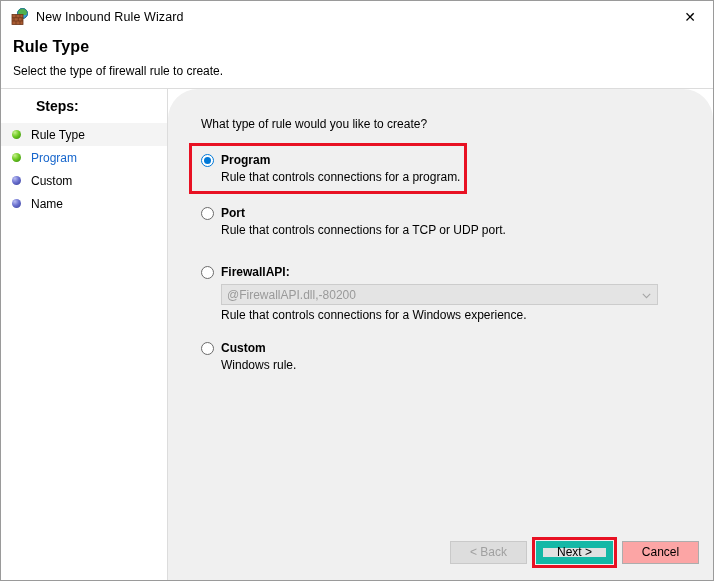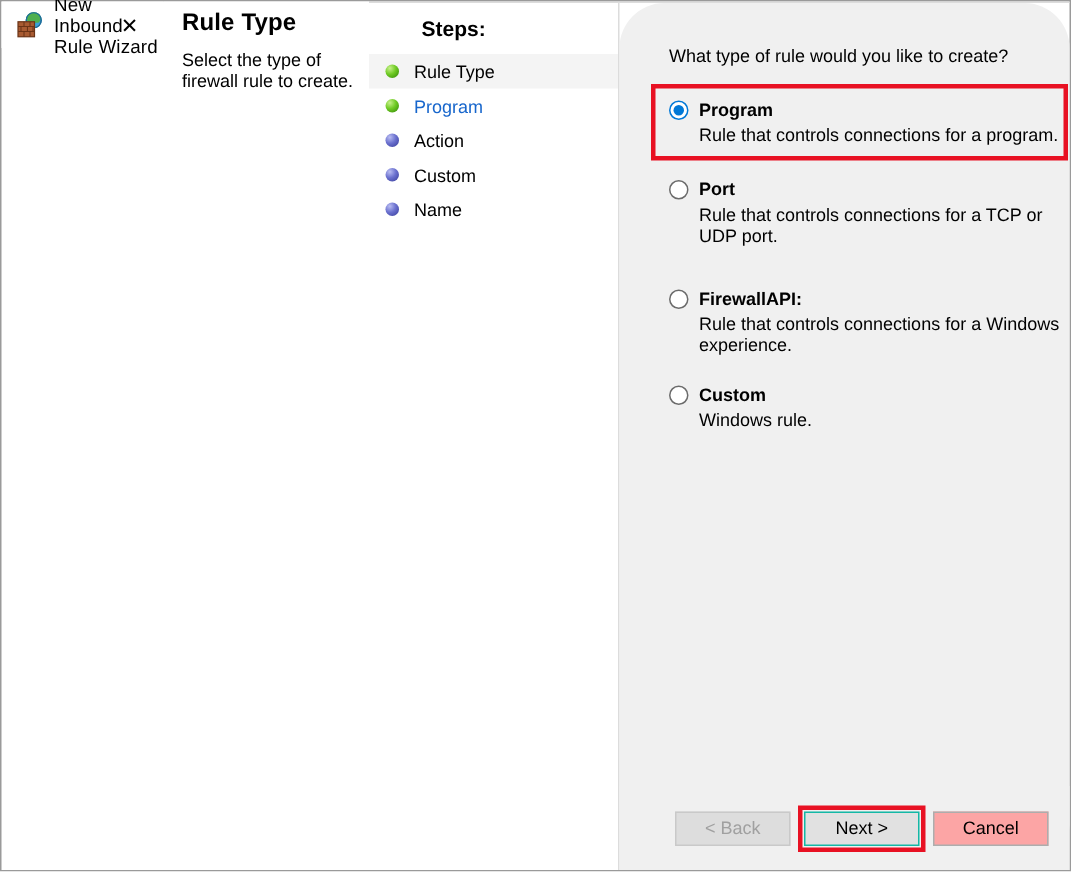--- a/index.html
+++ b/index.html
@@ -19,21 +19,21 @@
   }
 
   .window {
     position: relative;
     width: 714px;
     height: 581px;
     box-sizing: border-box;
     border: 1px solid #9a9a9a;
     background: #ffffff;
     display: flex;
-    flex-direction: row;
+    flex-direction: column;
   }
 
   
   .titlebar {
     height: 31px;
     min-height: 31px;
     background: #ffffff;
     display: flex;
     align-items: center;
     position: relative;
@@ -281,21 +281,21 @@
   .btn.disabled {
     color: #a0a0a0;
     background: #dddddd;
     border-color: #c9c9c9;
   }
   .btn-wrap {
     position: relative;
     display: inline-flex;
   }
   .btn.focused {
-    border: 1px solid #14b8a6;
+    border: 7px solid #14b8a6;
     background: #e1e1e1;
   }
   #hl-next {
     left: -4px;
     top: -4px;
     width: 85px;
     height: 31px;
   }
   .spacer-btn { margin-left: 9px; }
 </style>
@@ -346,24 +346,20 @@
       <div class="step current">
         <span class="step-bullet b-green"></span>
         <span class="step-label">Rule Type</span>
       </div>
 
       <div class="step">
         <span class="step-bullet b-green"></span>
         <span class="step-label link">Program</span>
       </div>
 
-      <div class="step">
-        <span class="step-bullet b-blue"></span>
-        <span class="step-label">Action</span>
-      </div>
 
       <div class="step">
         <span class="step-bullet b-blue"></span>
         <span class="step-label">Custom</span>
       </div>
 
       <div class="step">
         <span class="step-bullet b-blue"></span>
         <span class="step-label">Name</span>
       </div>
@@ -391,20 +387,28 @@
               <span class="opt-title">Port</span>
             </div>
             <div class="opt-desc">Rule that controls connections for a TCP or UDP port.</div>
           </div>
 
           <div class="option" style="margin-bottom:19px;">
             <div class="option-head">
               <span class="radio"></span>
               <span class="opt-title">FirewallAPI:</span>
             </div>
+            <div class="combo">
+              <span class="combo-value">@FirewallAPI.dll,-80200</span>
+              <span class="combo-arrow">
+                <svg width="9" height="6" viewBox="0 0 9 6">
+                  <polyline points="0.8,0.8 4.5,4.6 8.2,0.8" fill="none" stroke="#a6a6a6" stroke-width="1.1"></polyline>
+                </svg>
+              </span>
+            </div>
             <div class="opt-desc">Rule that controls connections for a Windows experience.</div>
           </div>
 
           <div class="option">
             <div class="option-head">
               <span class="radio"></span>
               <span class="opt-title">Custom</span>
             </div>
             <div class="opt-desc">Windows rule.</div>
           </div>

